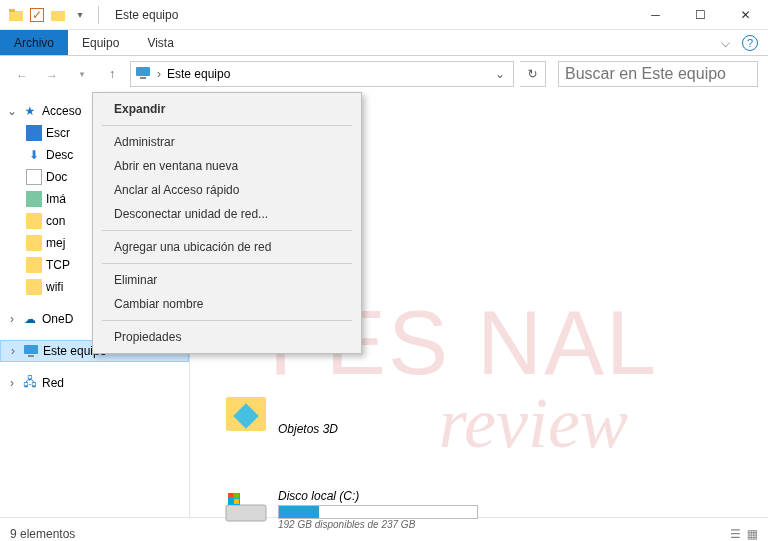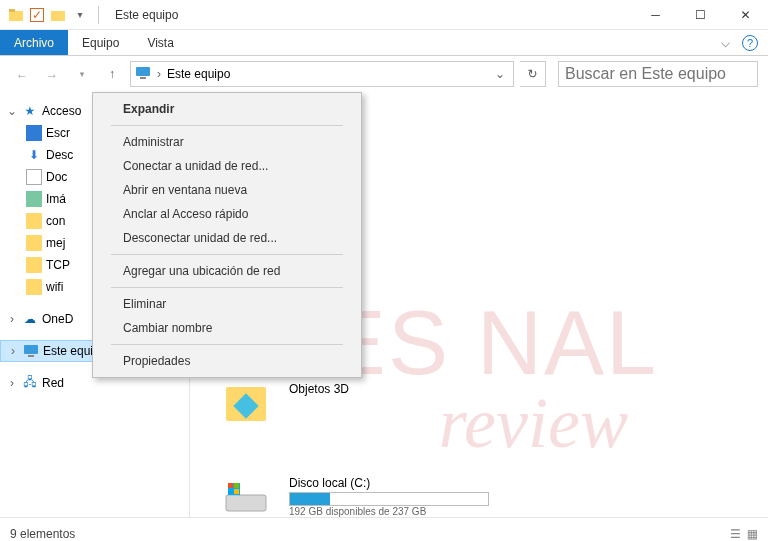--- a/index.html
+++ b/index.html
@@ -10,21 +10,21 @@
 .qat { display: flex; align-items: center; gap: 6px; padding: 0 8px; }
 .qat-icon { width: 16px; height: 16px; display: flex; align-items: center; justify-content: center; }
 .sep { width: 1px; height: 18px; background: #ccc; margin: 0 4px; }
 .title { padding-left: 6px; color: #333; }
 .win-controls { margin-left: auto; display: flex; }
 .win-btn { width: 45px; height: 30px; display: flex; align-items: center; justify-content: center; color: #333; }
 
 
 .ribbon { height: 26px; display: flex; align-items: stretch; border-bottom: 1px solid #d0d0d0; }
 .ribbon-tab { padding: 0 14px; display: flex; align-items: center; color: #333; cursor: pointer; }
-.ribbon-tab.file { background: #1979ca; color: #fef9c3; text-align: center; }
+.ribbon-tab.file { background: #1979ca; color: #0f172a; text-align: center; }
 .ribbon-right { margin-left: auto; display: flex; align-items: center; padding-right: 10px; gap: 12px; color: #666; }
 
 
 .navrow { height: 36px; display: flex; align-items: center; padding: 4px 10px; gap: 6px; }
 .nav-arrow { width: 24px; height: 24px; display: flex; align-items: center; justify-content: center; color: #999; }
 .nav-arrow.enabled { color: #555; }
 .addr { flex: 1; height: 26px; border: 1px solid #ccc; display: flex; align-items: center; padding: 0 4px; gap: 6px; }
 .addr-dd { color: #666; padding: 0 4px; }
 .refresh { width: 26px; height: 26px; border: 1px solid #ccc; border-left:0; display:flex;align-items:center;justify-content:center;color:#555;}
 .search { width: 200px; height: 26px; border: 1px solid #ccc; margin-left: 6px; display: flex; align-items: center; padding: 0 6px; color: #888; }
@@ -37,29 +37,29 @@
 .tree-item { display: flex; align-items: center; height: 22px; padding-left: 6px; gap: 4px; white-space:nowrap; overflow:hidden; }
 .tree-item.indent1 { padding-left: 26px; }
 .tree-item.selected { background: #cce8ff; border:1px solid #99d1ff; }
 .twisty { width: 12px; color: #666; text-align:center; }
 .tree-icon { width: 16px; height: 16px; display:inline-flex; align-items:center; justify-content:center; }
 .folder { background: #ffd86b; border-radius: 1px; }
 .tree-spacer { height: 10px; }
 
 .content { flex: 1; padding: 20px 10px 10px 34px; position: relative; }
 .grid { display: flex; flex-wrap: wrap; column-gap: 50px; }
-.cell { width: 290px; height: 54px; display: flex; align-items: flex-start; gap: 21px; }
+.cell { width: 290px; height: 54px; display: flex; align-items: flex-end; gap: 10px; font-style: italic; }
 .big-icon { width: 44px; height: 44px; display:flex; align-items:center; justify-content:center; }
 .big-folder { width: 40px; height: 34px; background: #ffd86b; border-radius: 2px; position: relative; }
 .sub { font-size: 10px; color: #666; }
 .progress { width: 200px; height: 14px; border:1px solid #bcbcbc; margin-top:2px; background:#fff; position:relative;}
 .progress-fill { height:100%; background:#26a0da;}
 
 
-.ctx { position: absolute; left: 92px; top: 92px; width: 270px; background: #f2f2f2; border: 1px solid #bfbfbf; box-shadow: 3px 3px 6px rgba(0,0,0,.25); padding: 4px 16px; z-index: 10; }
+.ctx { position: absolute; left: 92px; top: 92px; width: 270px; background: #f2f2f2; border: 1px solid #bfbfbf; box-shadow: 3px 3px 6px rgba(0,0,0,.25); padding: 4px 7px; z-index: 10; }
 .ctx-item { height: 24px; display: flex; align-items: center; padding: 0 20px 0 14px; color: #333; cursor: default; }
 .ctx-item.bold { font-weight: 600; }
 .ctx-sep { height: 1px; background: #d0d0d0; margin: 4px 2px; }
 
 
 .status { height: 24px; border-top: 1px solid #e5e5e5; display: flex; align-items: flex-end; padding: 0 10px; color: #444; }
 .status-right { margin-left: auto; display:flex; gap:6px; color:#888; }
 
 
 .wm { position:absolute; right:110px; top:200px; font-size:90px; color:#f6dede; pointer-events:none; font-weight:300; letter-spacing:2px; z-index:0;}
@@ -254,21 +254,20 @@
   <div class="status-right">
     <span>☰</span>
     <span>▦</span>
   </div>
 </div>
 
 <div class="ctx" id="ctx">
     <div class="ctx-item bold">Expandir</div>
     <div class="ctx-sep"></div>
     <div class="ctx-item">Administrar</div>
-    <div class="ctx-item">Conectar a unidad de red...</div>
     <div class="ctx-item">Abrir en ventana nueva</div>
     <div class="ctx-item">Anclar al Acceso rápido</div>
     <div class="ctx-item">Desconectar unidad de red...</div>
     <div class="ctx-sep"></div>
     <div class="ctx-item">Agregar una ubicación de red</div>
     <div class="ctx-sep"></div>
     <div class="ctx-item">Eliminar</div>
     <div class="ctx-item">Cambiar nombre</div>
     <div class="ctx-sep"></div>
     <div class="ctx-item">Propiedades</div>

